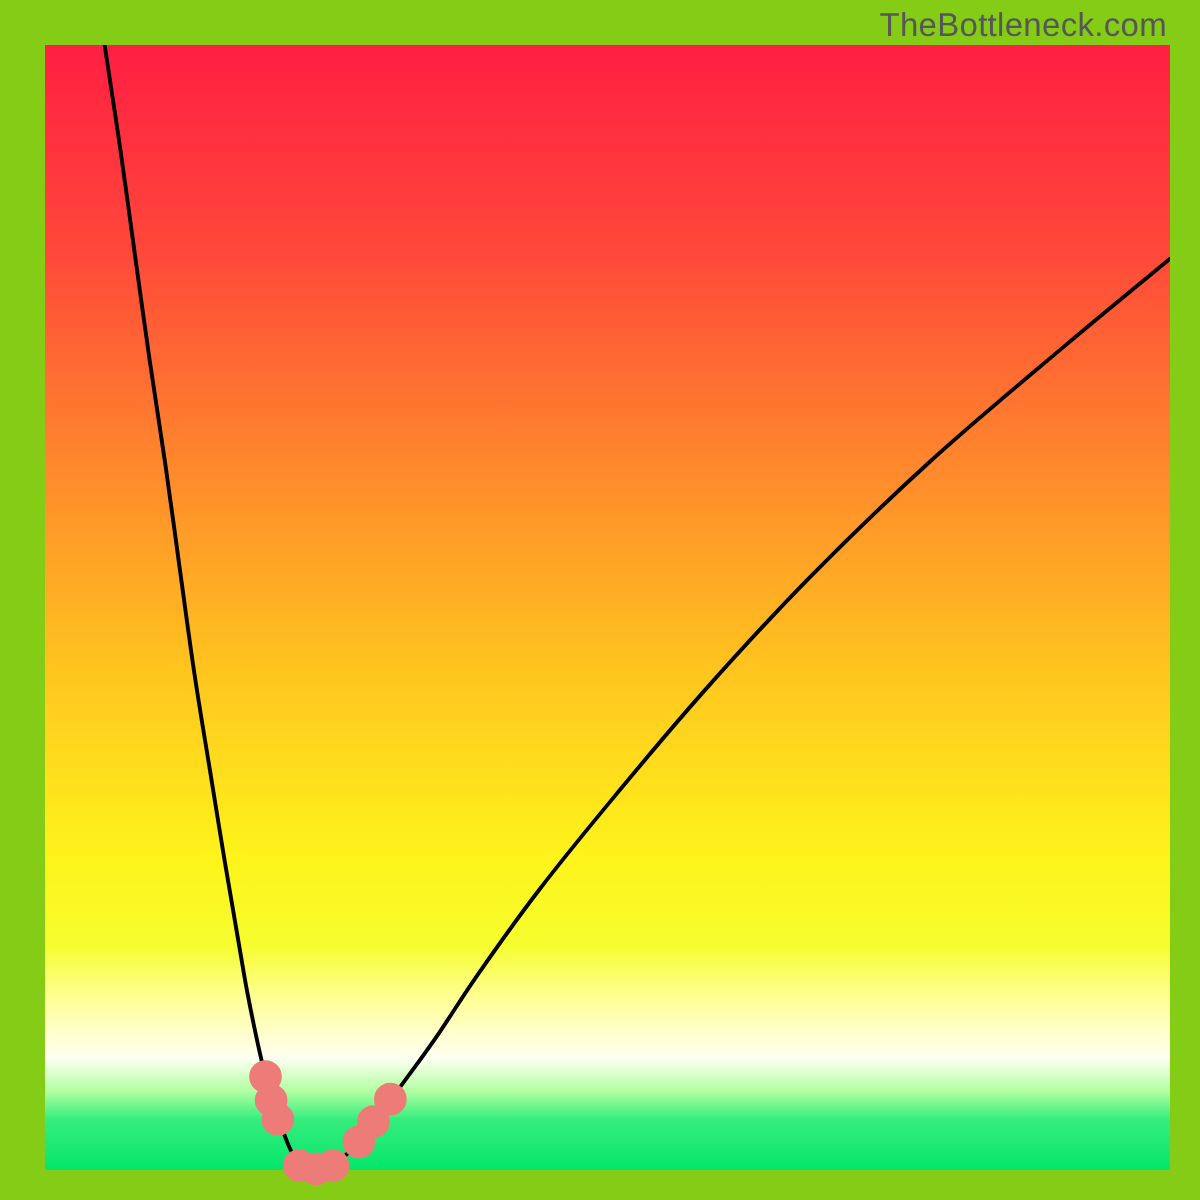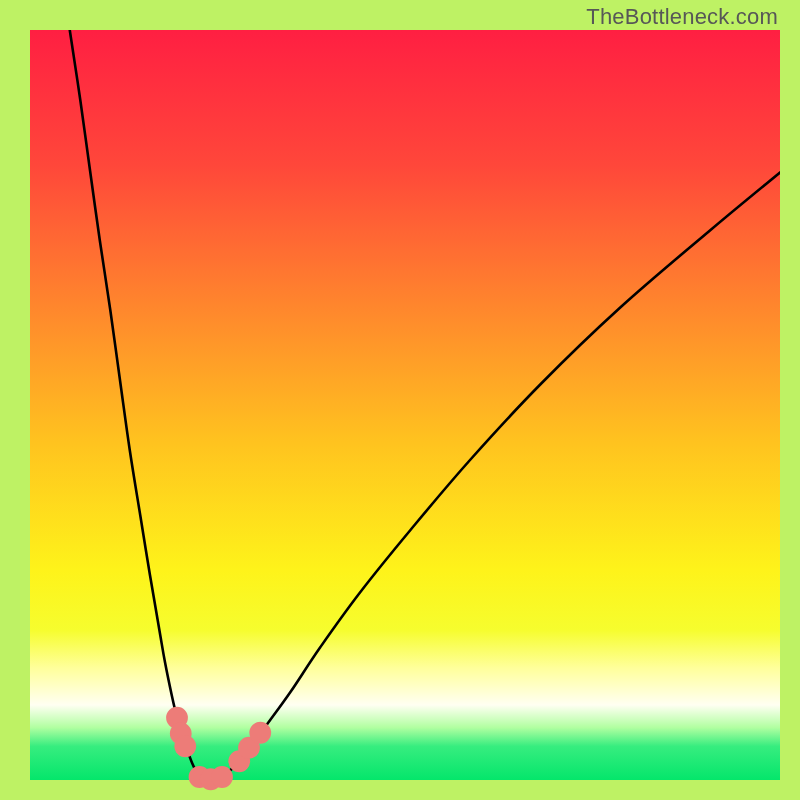--- a/index.html
+++ b/index.html
@@ -9,21 +9,21 @@
     height: 800px;
     background: #000000;
     overflow: hidden;
   }
   .frame {
     position: absolute;
     left: 0;
     top: 0;
     width: 800px;
     height: 800px;
-    background: #bef264;
+    background: #84cc16;
   }
   .watermark {
     position: absolute;
     top: 4px;
     right: 22px;
     font-family: Arial, Helvetica, sans-serif;
     font-size: 22px;
     color: #575757;
     letter-spacing: 0.2px;
     z-index: 10;

